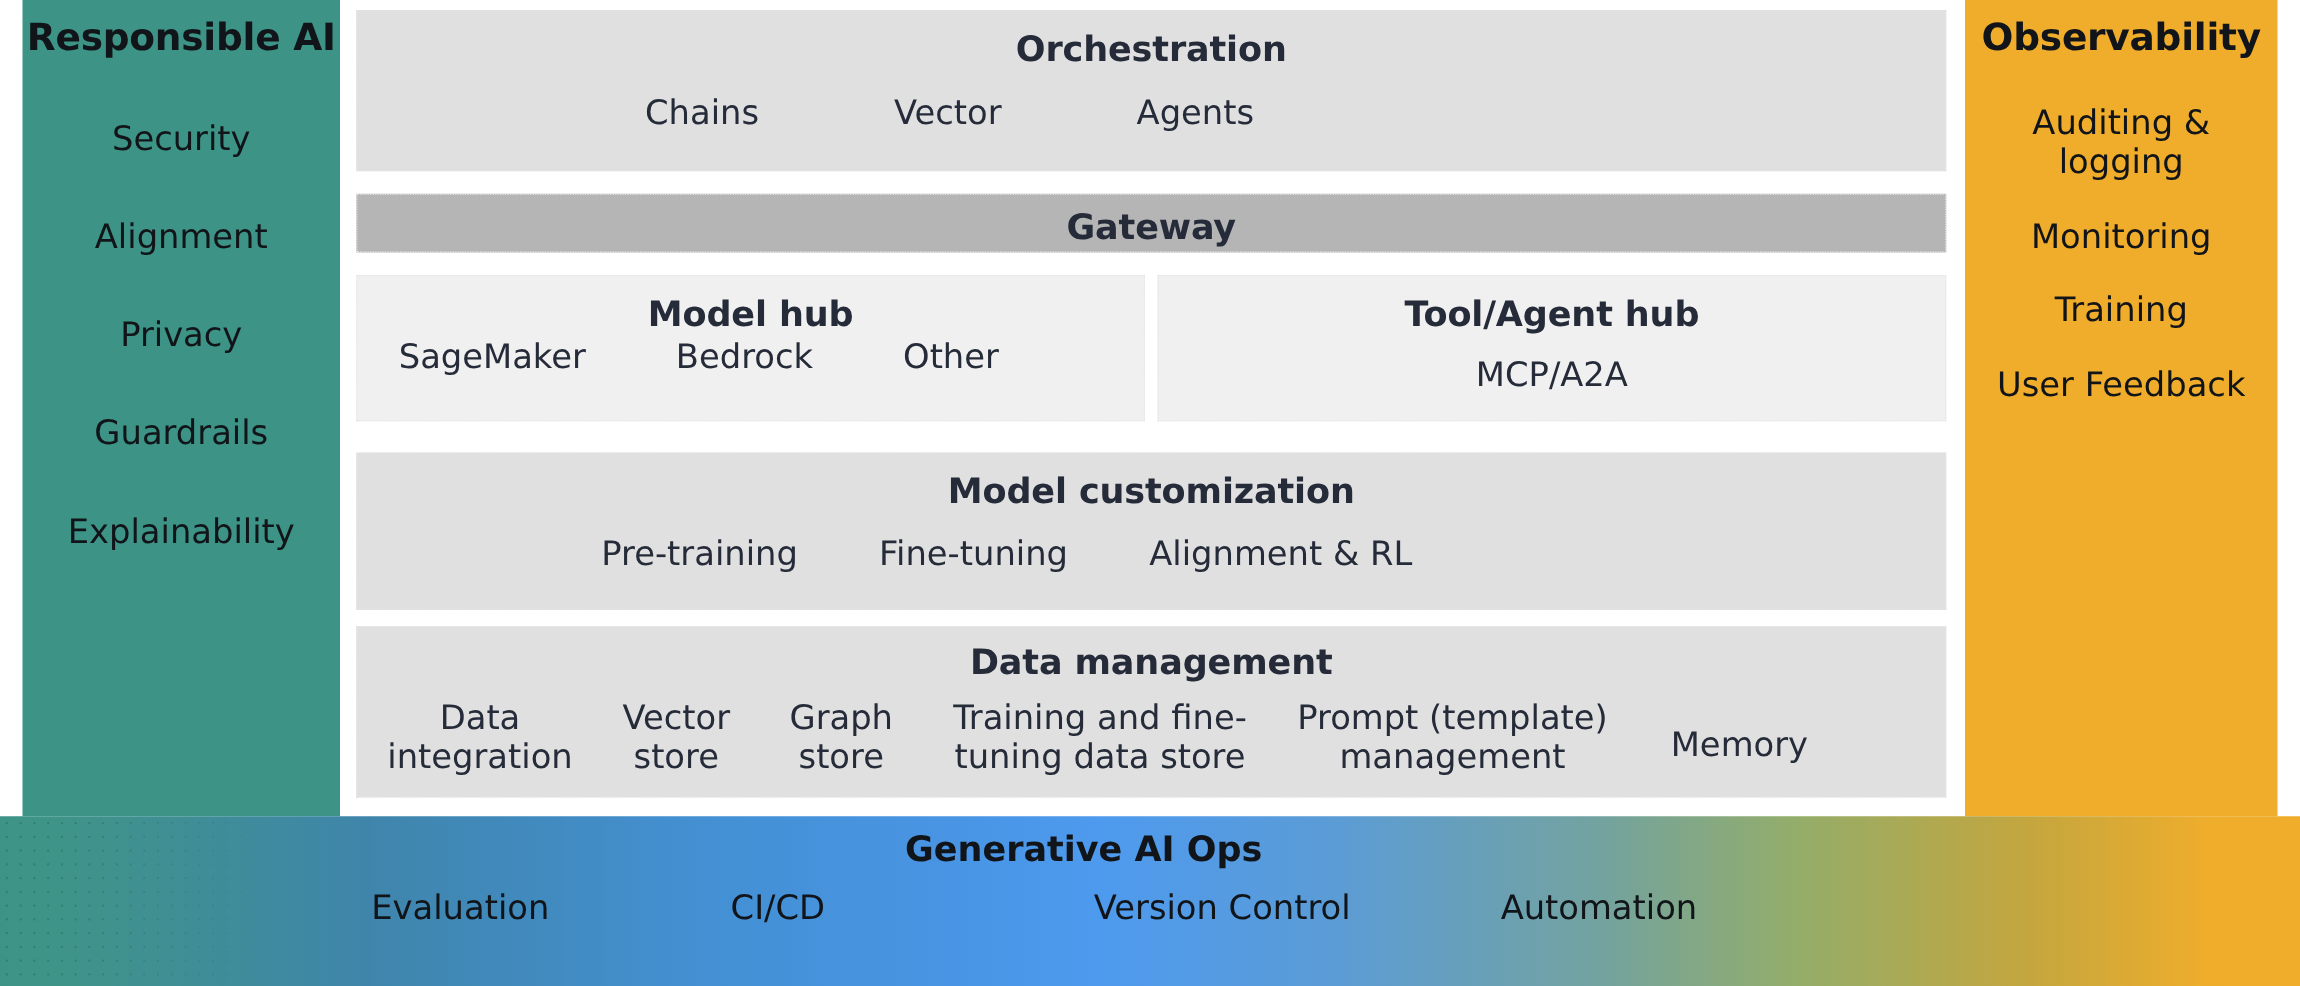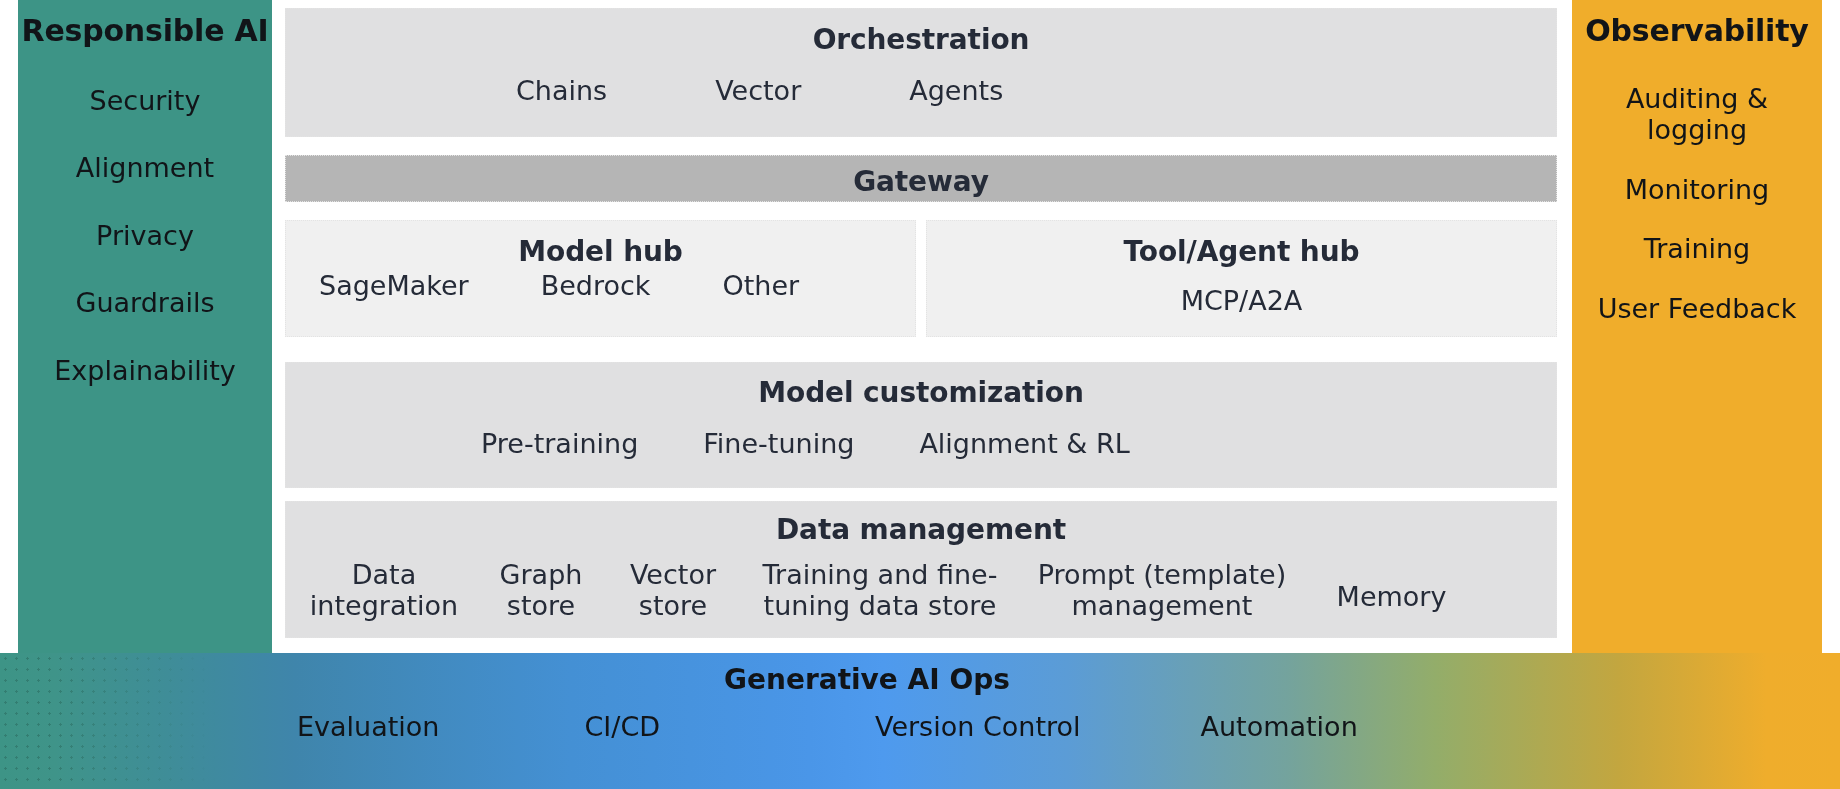--- a/index.html
+++ b/index.html
@@ -59,21 +59,21 @@
     flex-direction: column;
     align-items: center;
     width: 100%;
   }
   .pillar-item {
     font-size: 27px;
     line-height: 1.17;
     text-align: center;
     width: 100%;
   }
-  #pillar-left .pillar-item  { margin-top: 36px; }
+  #pillar-left .pillar-item  { margin-top: 47px; }
   #pillar-right .pillar-item { margin-top: 28px; }
   #pillar-left .pillar-title  { margin-bottom: 0px; }
 
   
   .layer {
     position: absolute;
     box-sizing: border-box;
     border: 1px dotted #e3e3e3;
     color: #252b38;
     display: flex;
@@ -287,22 +287,22 @@
       <div class="layer-item">Pre-training</div>
       <div class="layer-item">Fine-tuning</div>
       <div class="layer-item">Alignment &amp; RL</div>
     </div>
   </div>
 
   <div id="layer-datamgmt" class="layer">
     <div class="layer-title">Data management</div>
     <div class="layer-items">
       <div class="layer-item w-narrow">Data integration</div>
+      <div class="layer-item w-small">Vector store</div>
       <div class="layer-item w-small">Graph store</div>
-      <div class="layer-item w-small">Vector store</div>
       <div class="layer-item w-wide">Training and fine-tuning data store</div>
       <div class="layer-item w-wide">Prompt (template) management</div>
       <div class="layer-item w-mem">Memory</div>
     </div>
   </div>
 
   <div id="ops-band">
     <div id="ops-texture"></div>
     <div id="ops-title">Generative AI Ops</div>
     <div id="ops-items">

